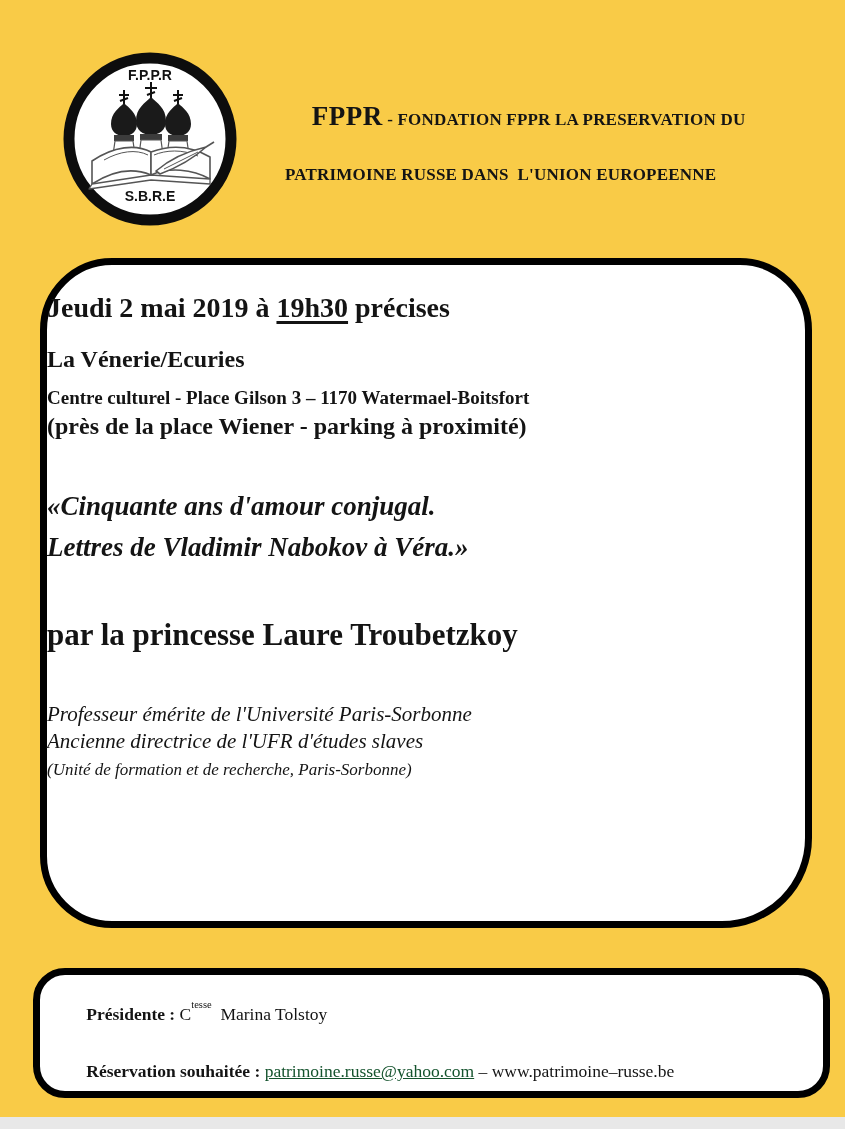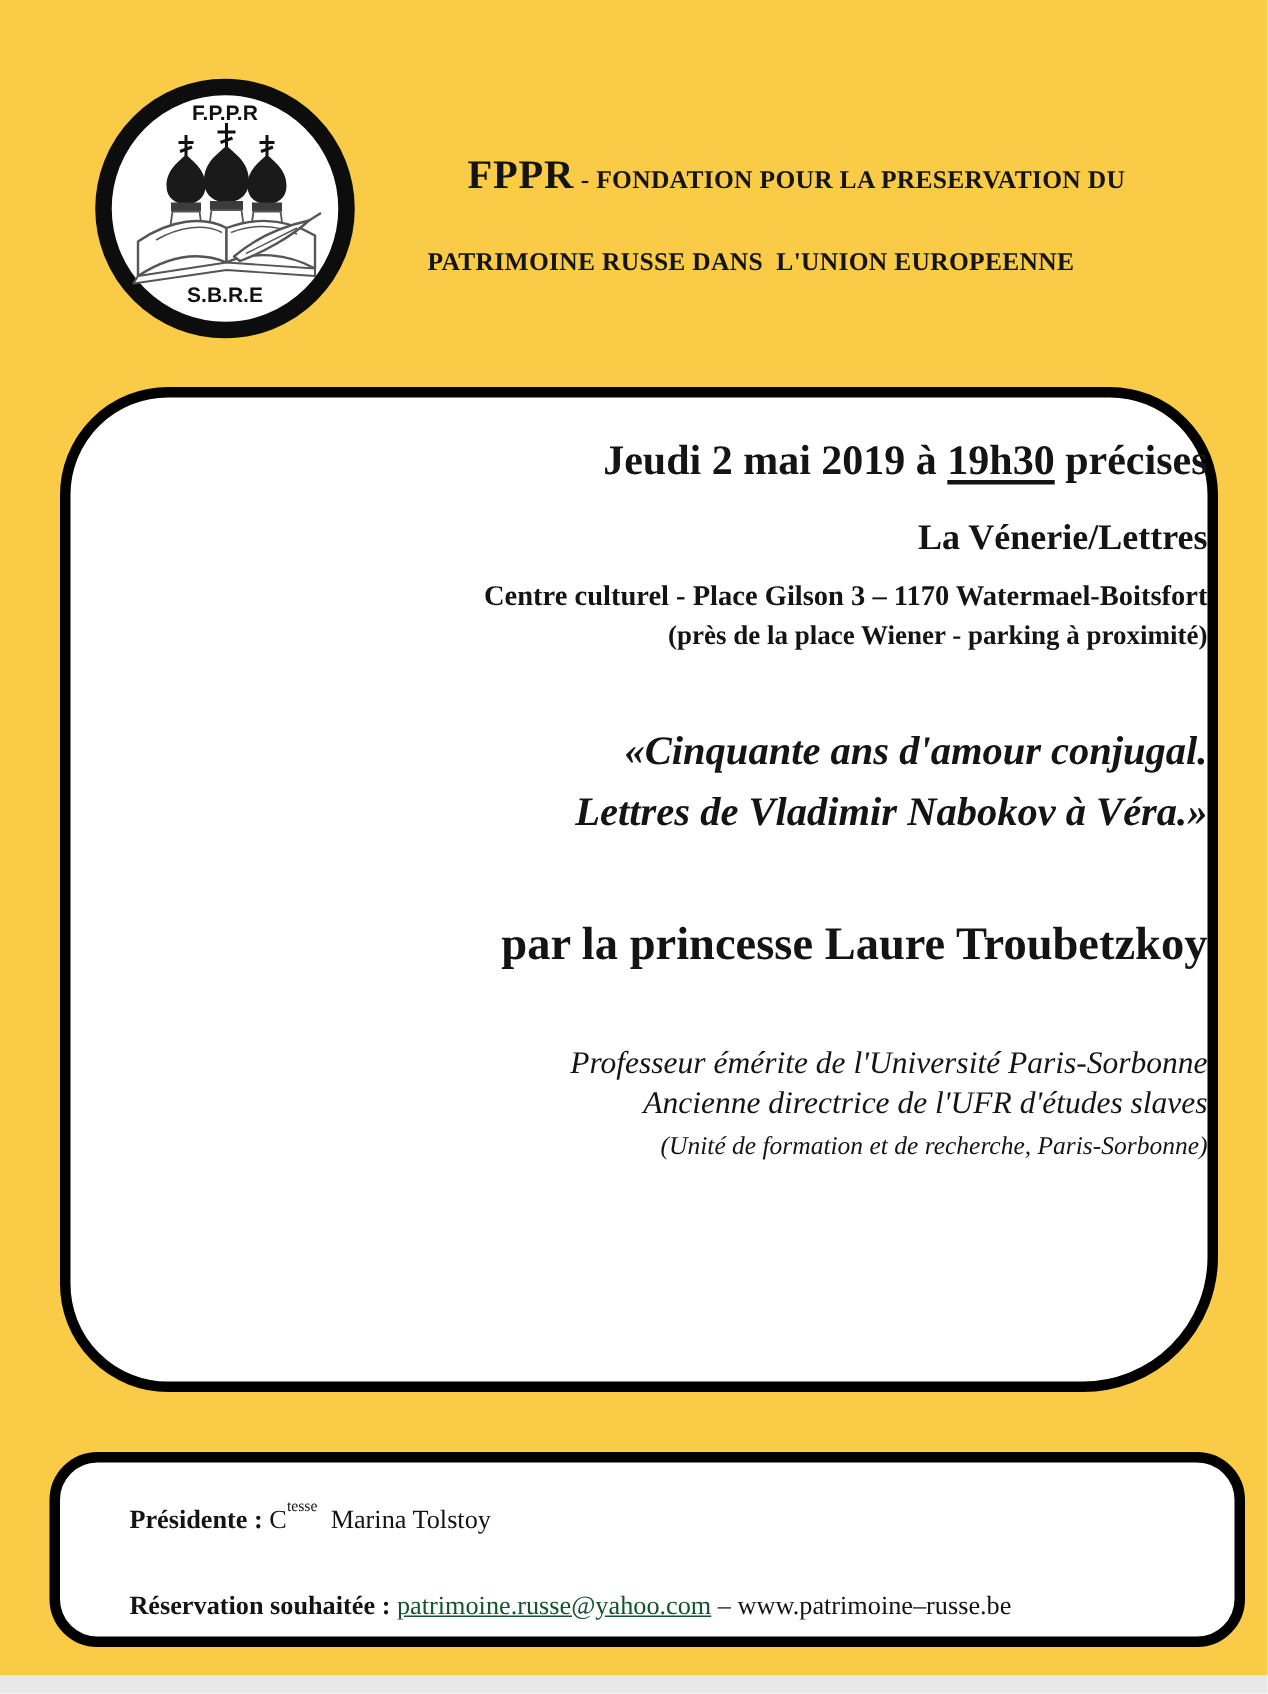--- a/index.html
+++ b/index.html
@@ -17,27 +17,27 @@
   .header { position:absolute; left:285px; top:70px; width:520px; }
   .org-line { font-weight:bold; font-size:17px; line-height:1.5; white-space:pre-wrap; letter-spacing:0.2px; }
   .org-abbr { font-size:27px; letter-spacing:0.5px; }
   .series-title { margin-top:44px; font-size:26px; font-weight:bold; white-space:pre-wrap; }
 
   
   .event-box {
     position:absolute; left:40px; top:258px; width:758px; height:656px;
     background:#ffffff; border:7px solid #000;
     border-radius:72px 72px 90px 72px;
-    text-align:right;
+    text-align:left;
   }
   .date-line { margin-top:27px; font-size:28px; font-weight:bold; }
   .time-underline { text-decoration:underline; text-decoration-thickness:2.5px; text-underline-offset:4px; }
   .venue { margin-top:22px; font-size:24px; font-weight:bold; }
   .address { margin-top:14px; font-size:19px; font-weight:bold; }
-  .address-note { margin-top:4px; font-size:18px; font-weight:bold;font-family:Liberation Serif, serif; }
+  .address-note { margin-top:4px; font-size:24px; font-weight:bold;font-family:Liberation Serif, serif; }
   .talk-title { margin-top:46px; font-size:27px; font-weight:bold; font-style:italic; line-height:1.5; }
   .speaker { margin-top:50px; font-size:31px; font-weight:bold; }
   .bio { margin-top:48px; font-size:21px; line-height:1.3;font-style:italic; }
   .bio-small { font-size:17px; margin-top:3px; }
 
   
   .contact-box {
     position:absolute; left:33px; top:968px; width:763px; height:110px;
     background:#ffffff; border:7px solid #000; border-radius:32px;
     padding:6px 0 0 20px; box-sizing:content-box;
@@ -97,31 +97,31 @@
         <path d="M144,96 L152,91" fill="none"></path>
         <path d="M102,118 L136,101" fill="none" stroke-width="1"></path>
       </g>
     </g>
 
     <text x="88" y="150" text-anchor="middle" font-size="14" fill="#111">S.B.R.E</text>
   </svg>
 
   <div class="header">
     <div class="org-line">
-      <span class="org-abbr">FPPR</span><span> - </span><span>FONDATION POUR LA PRESERVATION DU</span>
+      <span class="org-abbr">FPPR</span><span> - </span><span>FONDATION FPPR LA PRESERVATION DU</span>
       <div>PATRIMOINE RUSSE DANS  L'UNION EUROPEENNE</div>
     </div>
     <div class="series-title">Cycle  de conférences 2018-2019</div>
   </div>
 
   <div class="event-box">
     <div class="date-line">
       <span>Jeudi 2 mai 2019 à </span><span class="time-underline">19h30</span><span> précises</span>
     </div>
-    <div class="venue">La Vénerie/Lettres</div>
+    <div class="venue">La Vénerie/Ecuries</div>
     <div class="address">Centre culturel - Place Gilson 3 – 1170 Watermael-Boitsfort</div>
     <div class="address-note">(près de la place Wiener - parking à proximité)</div>
 
     <div class="talk-title">
       <div>«Cinquante ans d'amour conjugal.</div>
       <div>Lettres de Vladimir Nabokov à Véra.»</div>
     </div>
 
     <div class="speaker">par la princesse Laure Troubetzkoy</div>
 

